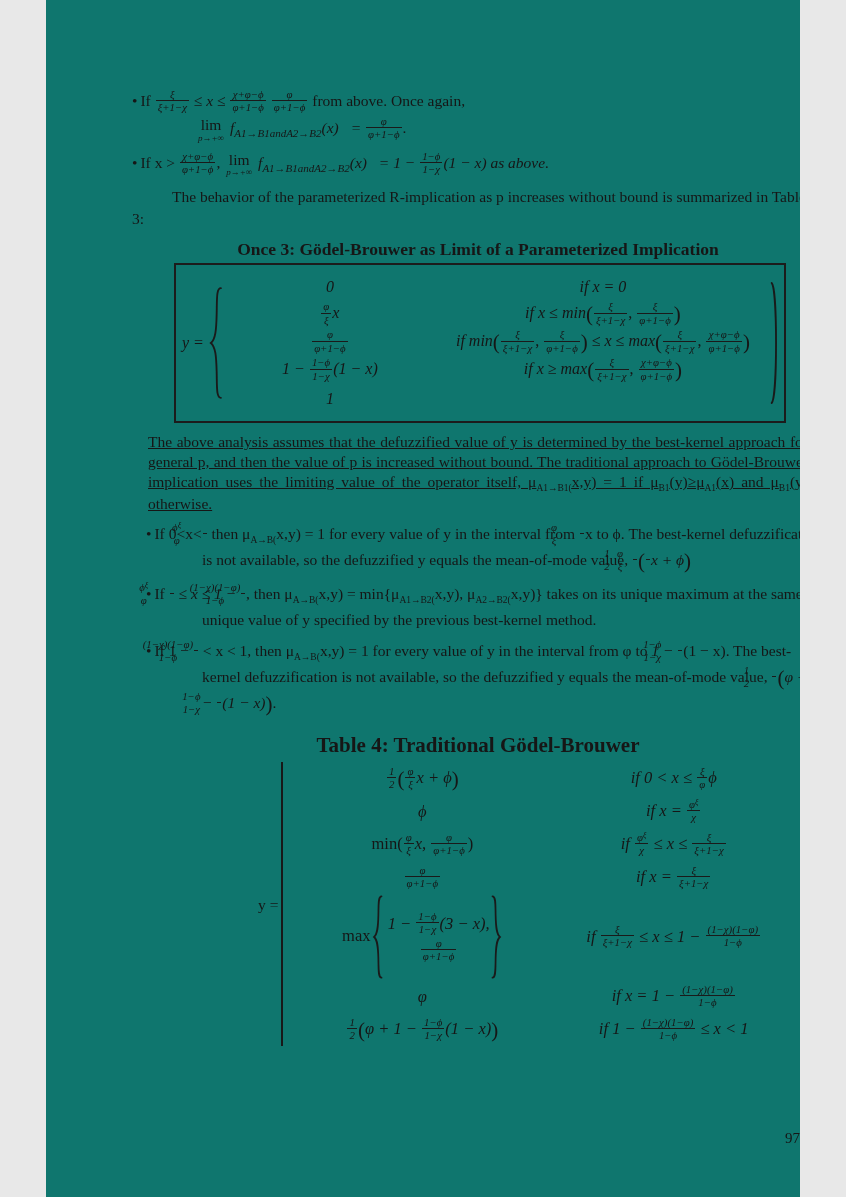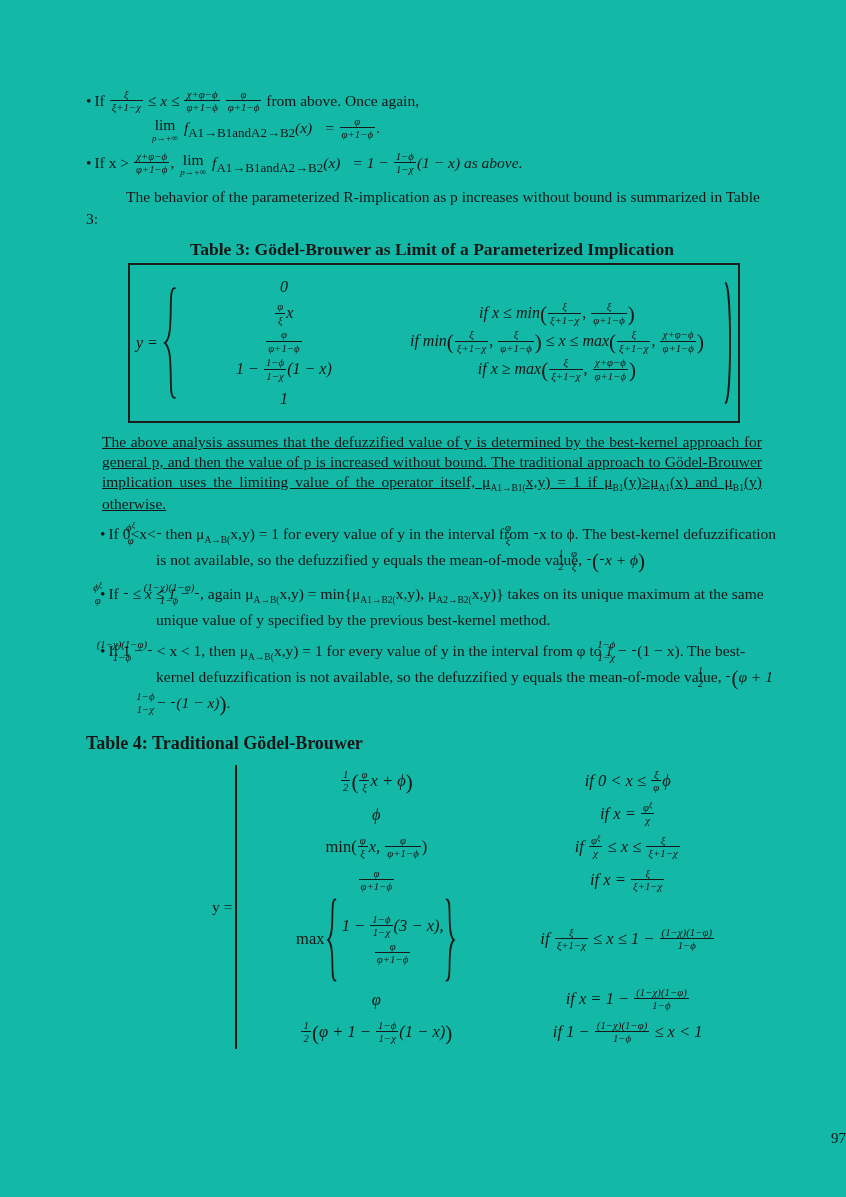--- a/index.html
+++ b/index.html
@@ -1,31 +1,31 @@
 <!DOCTYPE html>
 <html><head>
 <meta charset="utf-8">
 <style>
   html,body{margin:0;padding:0;background:#e8e8e8;}
-  .page{position:relative;width:846px;height:1197px;background:#14b8a6;margin:0 auto;
+  .page{position:relative;width:754px;height:1197px;background:#0f766e;margin:0 auto;
         font-family:"Liberation Serif","DejaVu Serif",serif;color:#161616;overflow:hidden;}
   .content{position:absolute;left:86px;top:88px;width:692px;font-size:15.5px;line-height:1.4;}
 
   
   .mi{font-style:italic;}
   .mark{margin-right:3px;}
   .fr{display:inline-block;vertical-align:middle;text-align:center;line-height:1.12;
       font-size:10.8px;padding:0 1px;position:relative;top:-2px;}
   .fr .n{display:block;border-bottom:1px solid #1a1a1a;padding:0 2px;}
   .fr .d{display:block;padding:0 2px;}
   .fs{font-size:8px;vertical-align:3px;}
   .limw{display:inline-block;vertical-align:middle;text-align:center;line-height:1;margin:0 2px;}
   .limw .lt{display:block;font-style:normal;}
   .limw .ls{display:block;font-size:9px;font-style:italic;margin-top:1px;}
-  .fsub{font-size:13px;vertical-align:-4px;}
+  .fsub{font-size:11px;font-style:italic;vertical-align:-4px;}
   .msub{font-size:9.5px;vertical-align:-3.5px;}
   .bp{font-size:21px;vertical-align:-3px;line-height:0;}
   .eqgap{margin-left:8px;}
 
   .mline{display:block;margin:2px 0;}
   .l2{margin-left:64px;}
   .tb{margin-bottom:9px;}
 
   .p1{margin:0 0 4px;text-indent:40px;width:676px;}
   .t3title{text-align:center;font-weight:bold;font-size:17.5px;margin:7px 0 2px;}
@@ -33,21 +33,21 @@
          padding:3px 4px 3px 3px;box-sizing:border-box;}
   .ylab{font-style:italic;font-size:16px;padding:0 3px;white-space:nowrap;}
   .t3rows{flex:1;}
   .trow{display:flex;align-items:center;min-height:28px;font-size:16px;}
   .trow .val{flex:0 0 212px;text-align:center;}
   .trow .cond{flex:1;text-align:center;}
 
   .p2{text-align:justify;margin:9px 16px 6px;line-height:1.29;text-decoration:underline;}
   .lb{margin:8px 0;padding-left:70px;text-indent:-56px;line-height:1.5;}
 
-  .t4title{text-align:left;font-weight:bold;font-size:18px;margin:14px 0 9px;}
+  .t4title{text-align:center;font-weight:bold;font-size:21px;margin:14px 0 2px;}
   .t4wrap{display:flex;align-items:center;margin:2px 0 0 126px;width:536px;}
   .t4y{font-size:15.5px;margin-right:3px;white-space:nowrap;}
   .t4bar{align-self:stretch;border-left:2.5px solid #181818;margin-right:8px;}
   .t4rows{flex:1;}
   .trow4{display:flex;align-items:center;min-height:33px;font-size:16.5px;}
   .trow4 .val4{flex:0 0 262px;text-align:center;}
   .trow4 .cond4{flex:1;text-align:center;}
 
   .stack{display:inline-block;vertical-align:middle;text-align:center;}
   .stack .sl{display:block;line-height:1.6;}
@@ -83,29 +83,30 @@
       <span class="fr mi"><span class="n">χ+φ−ϕ</span><span class="d">φ+1−ϕ</span></span><span>,</span>
       <span class="limw"><span class="lt">lim</span><span class="ls">p→+∞</span></span>
       <span class="mi">f</span><span class="fsub">A1→B1andA2→B2</span><span class="mi">(x)</span>
       <span class="mi eqgap">= 1 −</span>
       <span class="fr mi"><span class="n">1−ϕ</span><span class="d">1−χ</span></span><span class="mi">(1 − x) as above.</span>
     </div>
   </div>
 
   <p class="p1">The behavior of the parameterized R-implication as p increases without bound is summarized in Table 3:</p>
 
-  <div class="t3title">Table 3: Gödel-Brouwer as Limit of a Parameterized Implication</div>
+  <div class="t3title">Once 3: Gödel-Brouwer as Limit of a Parameterized Implication</div>
   <div class="t3box">
     <span class="ylab">y =</span>
     <svg class="bracesvg" width="17" height="150" viewBox="0 0 22 150">
           <path d="M18 4 C12 4 13 18 12.5 38 C12 58 11 70 5 75 C11 80 12 92 12.5 112 C13 132 12 146 18 146" stroke="#1a1a1a" stroke-width="2.4" fill="none" stroke-linecap="round"></path>
         </svg>
     <div class="t3rows">
       <div class="trow">
         <span class="val mi">0</span>
+        <span class="cond mi">if x = 0</span>
       </div>
       <div class="trow">
         <span class="val"><span class="fr mi"><span class="n">φ</span><span class="d">ξ</span></span><span class="mi">x</span></span>
         <span class="cond">
           <span class="mi">if  x ≤ min</span><span class="bp">(</span><span class="fr mi"><span class="n">ξ</span><span class="d">ξ+1−χ</span></span><span>,</span>
           <span class="fr mi"><span class="n">ξ</span><span class="d">φ+1−ϕ</span></span><span class="bp">)</span>
         </span>
       </div>
       <div class="trow">
         <span class="val"><span class="fr mi"><span class="n">φ</span><span class="d">φ+1−ϕ</span></span></span>
@@ -139,21 +140,21 @@
     <span class="mark">•</span><span>If 0&lt;x&lt;</span><span class="fr mi"><span class="n"><span>ϕ</span><span class="fs">ξ</span></span><span class="d">φ</span></span>
     <span>then μ</span><span class="msub">A→B(</span><span>x,y) = 1 for every value of y in the interval from</span>
     <span class="fr mi"><span class="n">φ</span><span class="d">ξ</span></span><span>x to ϕ.  The best-kernel defuzzification is not available, so the defuzzified y equals the mean-of-mode value,</span>
     <span class="fr mi"><span class="n">1</span><span class="d">2</span></span><span class="bp">(</span><span class="fr mi"><span class="n">φ</span><span class="d">ξ</span></span><span class="mi">x + ϕ</span><span class="bp">)</span>
   </div>
 
   <div class="lb">
     <span class="mark">•</span><span>If</span>
     <span class="fr mi"><span class="n"><span>ϕ</span><span class="fs">ξ</span></span><span class="d">φ</span></span>
     <span class="mi">≤ x ≤ 1 −</span>
-    <span class="fr mi"><span class="n">(1−χ)(1−φ)</span><span class="d">1−ϕ</span></span><span>, again μ</span><span class="msub">A→B(</span><span>x,y) = min{μ</span><span class="msub">A1→B2(</span><span>x,y), μ</span><span class="msub">A2→B2(</span><span>x,y)} takes on its unique maximum at the same unique value of y specified by the previous best-kernel method.</span>
+    <span class="fr mi"><span class="n">(1−χ)(1−φ)</span><span class="d">1−ϕ</span></span><span>, then μ</span><span class="msub">A→B(</span><span>x,y) = min{μ</span><span class="msub">A1→B2(</span><span>x,y), μ</span><span class="msub">A2→B2(</span><span>x,y)} takes on its unique maximum at the same unique value of y specified by the previous best-kernel method.</span>
   </div>
 
   <div class="lb">
     <span class="mark">•</span><span>If 1 −</span>
     <span class="fr mi"><span class="n">(1−χ)(1−φ)</span><span class="d">1−ϕ</span></span>
     <span>&lt; x &lt; 1, then μ</span><span class="msub">A→B(</span><span>x,y) = 1 for every value of y in the interval from φ to</span>
     <span class="mi">1 −</span>
     <span class="fr mi"><span class="n">1−ϕ</span><span class="d">1−χ</span></span><span>(1 − x).  The best-kernel defuzzification is not available, so the defuzzified y equals the mean-of-mode value,</span>
     <span class="fr mi"><span class="n">1</span><span class="d">2</span></span><span class="bp">(</span><span class="mi">φ + 1 −</span>
     <span class="fr mi"><span class="n">1−ϕ</span><span class="d">1−χ</span></span><span class="mi">(1 − x)</span><span class="bp">)</span><span>.</span>

